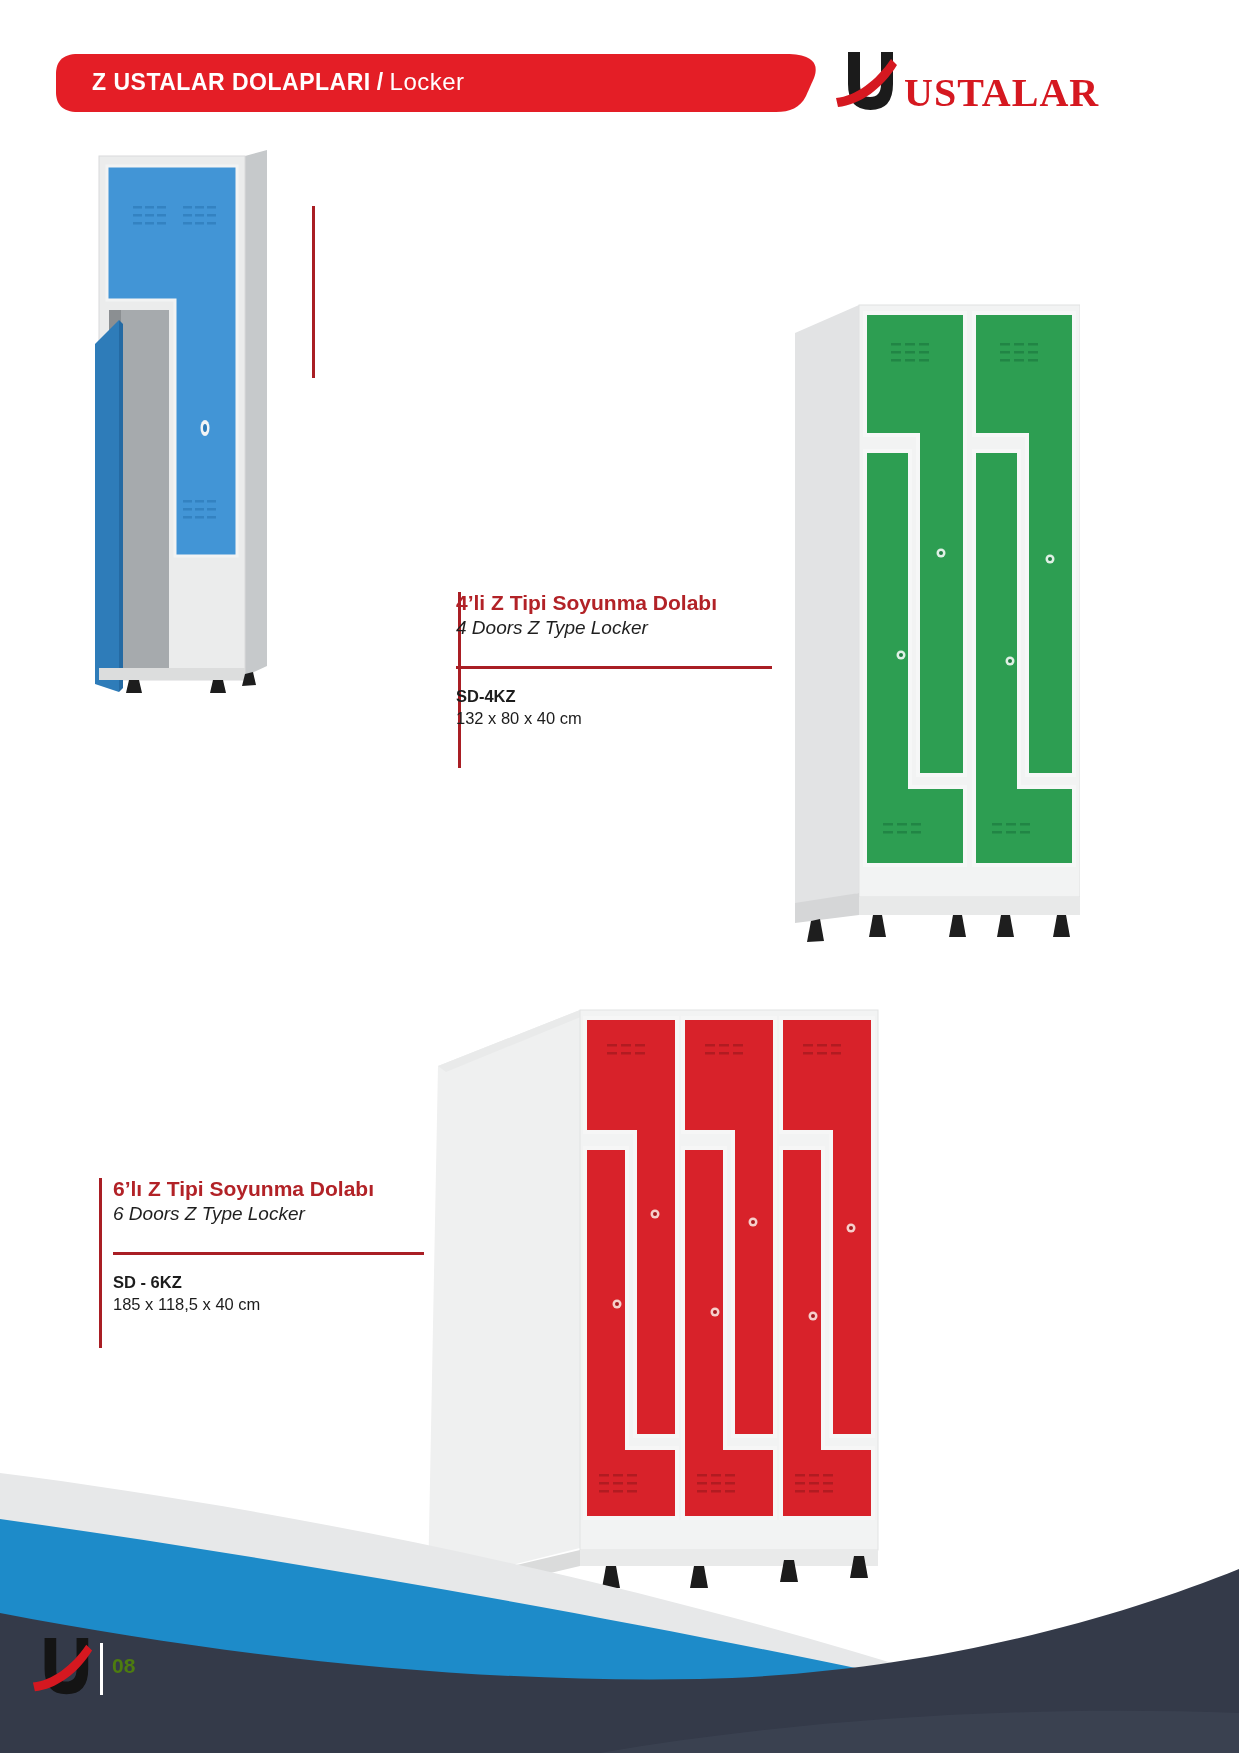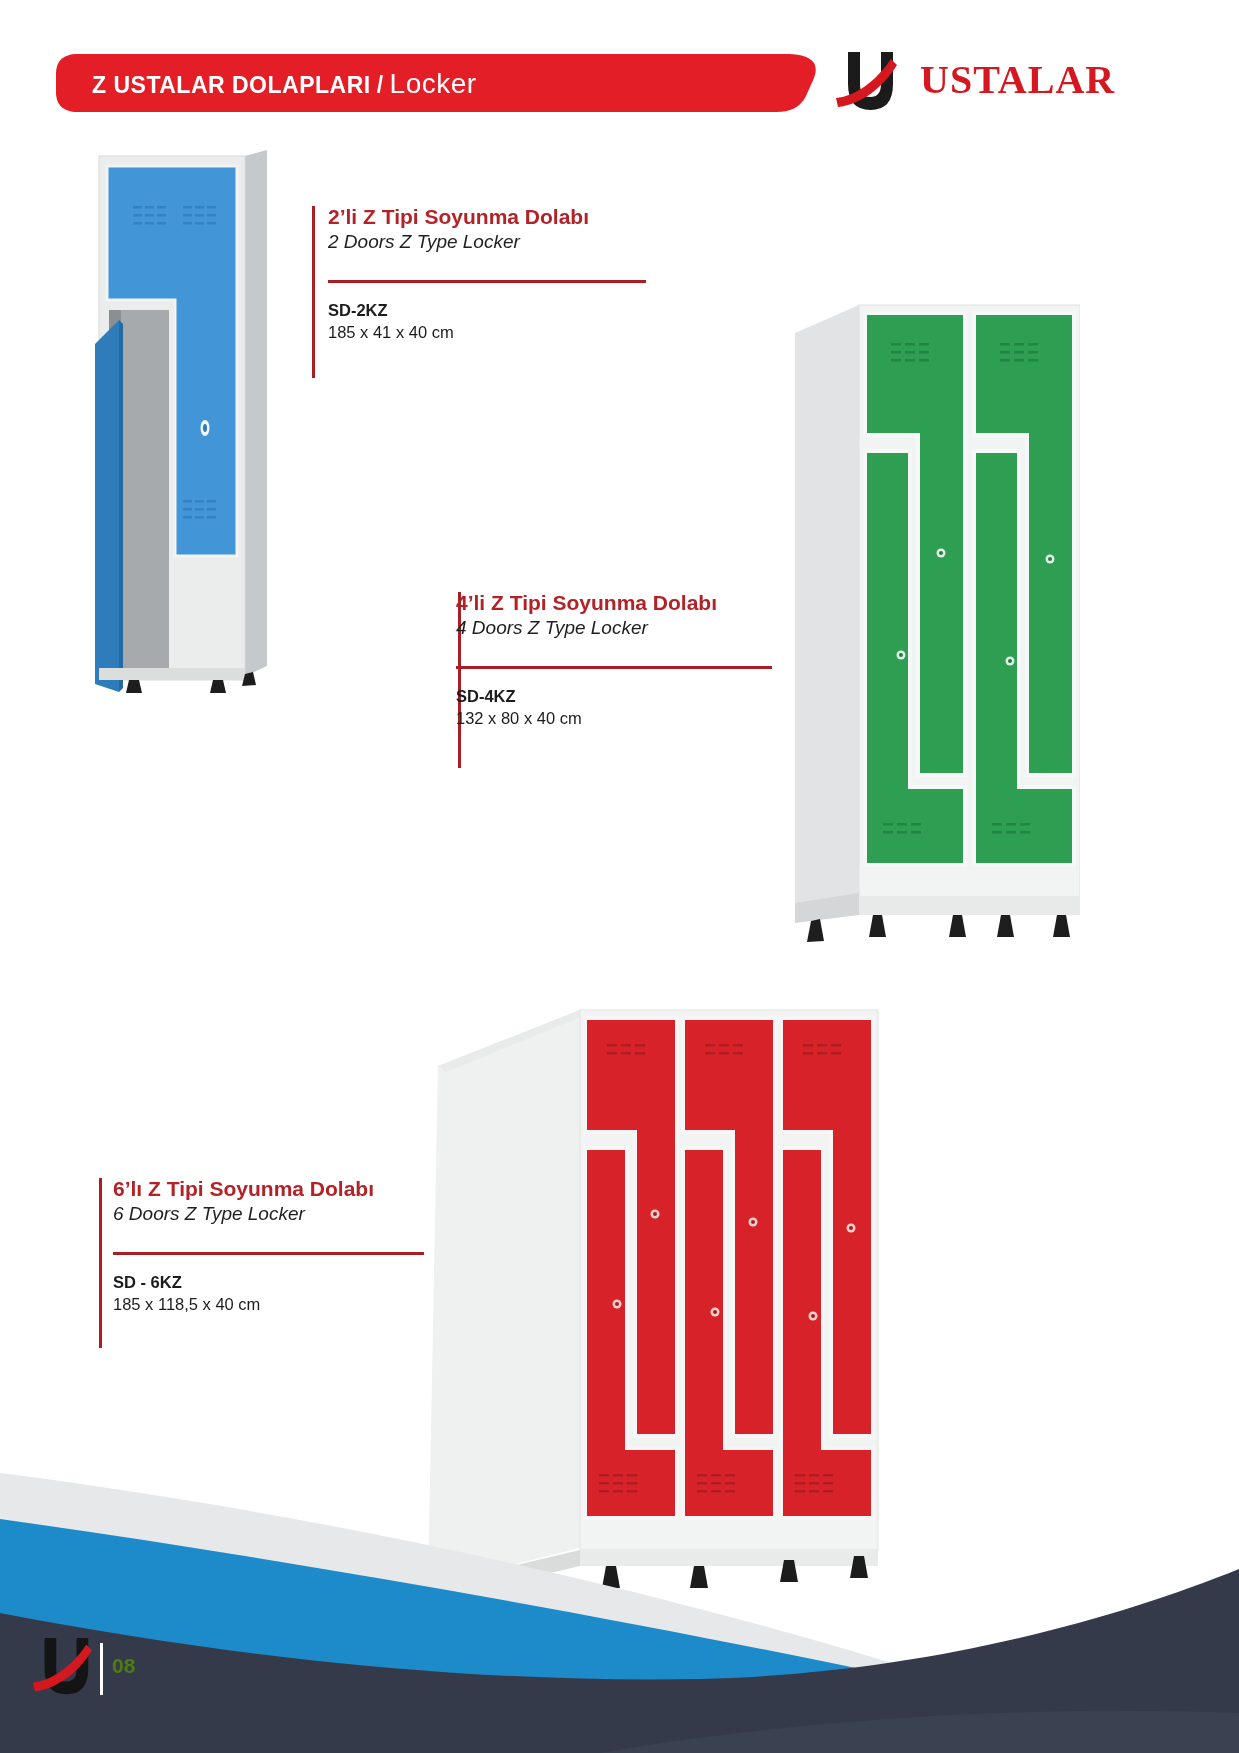--- a/index.html
+++ b/index.html
@@ -4,23 +4,23 @@
 <style>
   html,body{margin:0;padding:0;background:#ffffff;}
   .page{position:relative;width:1239px;height:1753px;background:#ffffff;overflow:hidden;
         font-family:"Liberation Sans", sans-serif;}
   .abs{position:absolute;}
 
   
   .banner-text{position:absolute;left:92px;top:68px;color:#ffffff;font-size:23px;
                font-weight:bold;letter-spacing:.5px;white-space:nowrap;}
   .banner-text .sep{font-weight:bold;margin:0 6px;}
-  .banner-text .en{font-weight:400;font-size:28px;}
-
-  .brand{position:absolute;left:836px;top:50px;display:flex;align-items:flex-start;gap:16px;}
+  .banner-text .en{font-weight:400;font-size:24px;}
+
+  .brand{position:absolute;left:836px;top:50px;display:flex;align-items:flex-end;}
   .brand-text{font-family:"Liberation Serif", serif;font-weight:bold;font-size:40px;
               color:var(--brand-red);letter-spacing:1px;margin-left:6px;margin-top:6px;}
 
   
   .vline{position:absolute;width:3px;background:var(--rule-red);}
   .pblock{position:absolute;}
   .ptitle{font-size:21px;font-weight:bold;color:var(--title-red);line-height:26px;white-space:nowrap;}
   .psub{font-size:19px;font-style:italic;color:#1f1f1f;line-height:24px;}
   .prule{height:3px;background:var(--rule-red);margin-top:26px;margin-bottom:16px;}
   .pcode{font-size:16.5px;font-weight:bold;color:#1c1c1c;line-height:22px;}
@@ -95,27 +95,20 @@
     <polygon points="0,196 24,172 24,544 0,536" fill="var(--blue-door-dark)"></polygon>
     <polygon points="24,172 28,176 28,540 24,544" fill="#246aa3"></polygon>
 
     <rect x="4" y="520" width="146" height="12" fill="#dcdddd"></rect>
     <polygon points="34,532 44,532 47,545 31,545" fill="#1d1d1d"></polygon>
     <polygon points="118,532 128,532 131,545 115,545" fill="#1d1d1d"></polygon>
     <polygon points="150,526 158,524 161,537 147,538" fill="#1d1d1d"></polygon>
   </svg>
 
   <div class="vline" style="left:312px;top:206px;height:172px"></div>
-  <div class="pblock" style="left:328px;top:204px;width:318px">
-    <div class="ptitle">2’li Z Tipi Soyunma Dolabı</div>
-    <div class="psub">2 Doors Z Type Locker</div>
-    <div class="prule"></div>
-    <div class="pcode">SD-2KZ</div>
-    <div class="pdim">185 x 41 x 40 cm</div>
-  </div>
 
   <svg class="abs" style="left:795px;top:303px" width="285" height="640" viewBox="0 0 285 640">
     <polygon points="0,30 64,2 64,590 0,606" fill="#e2e3e4"></polygon>
     <rect x="64" y="2" width="221" height="592" fill="var(--cabinet-front)" stroke="#e0e1e1"></rect>
     <g>
       <path d="M70,10 H170 V472 H123 V132 H70 Z" fill="var(--green-door)" stroke="#f6f7f7" stroke-width="4"></path>
       <path d="M70,148 H115 V484 H170 V562 H70 Z" fill="var(--green-door)" stroke="#f6f7f7" stroke-width="4"></path>
       <circle cx="146" cy="250" r="4.5" fill="#dff0e5"></circle>
         <circle cx="146" cy="250" r="2" fill="#1f7f42"></circle>
       <circle cx="106" cy="352" r="4.5" fill="#dff0e5"></circle>

